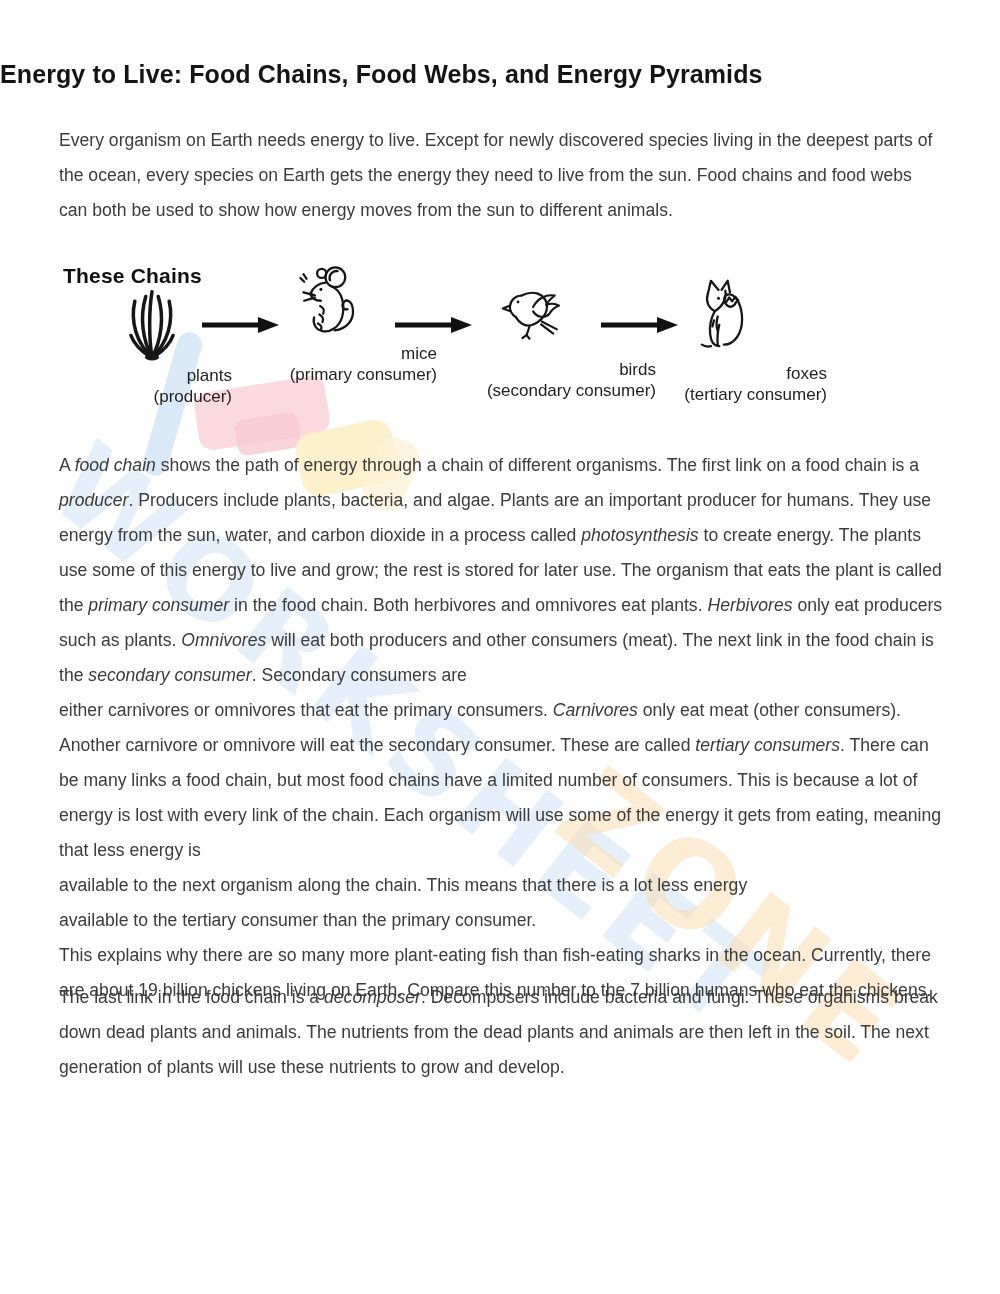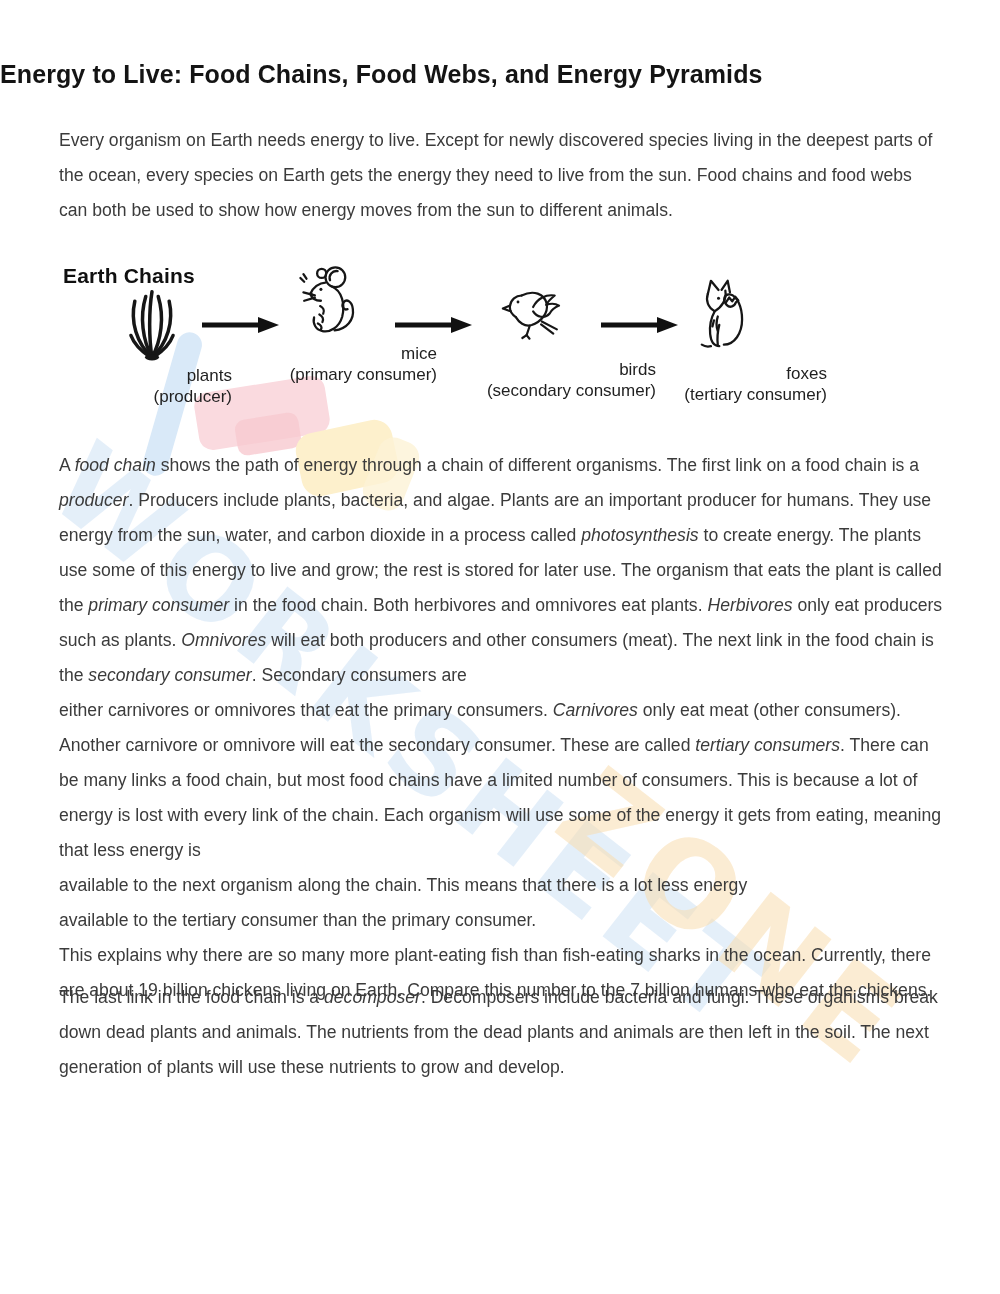--- a/index.html
+++ b/index.html
@@ -66,21 +66,21 @@
   <div class="blob blob-pink"></div>
   <div class="blob blob-pink2"></div>
   <div class="blob blob-yellow"></div>
   <div class="blob blob-yellow2"></div>
 
   <div class="page-title">Energy to Live: Food Chains, Food Webs, and Energy Pyramids</div>
 
   <div class="bodytext intro"><span>Every organism on Earth needs energy to live. Except for newly discovered species living in the deepest parts of the ocean, every species on Earth gets the energy they need to live from the sun. Food chains and food webs can both be used to show how energy moves from the sun to different animals.</span></div>
 
   <div class="diagram">
-    <div class="diagram-heading">Earth Chains</div>
+    <div class="diagram-heading">These Chains</div>
 
     <div class="chain-item ci-plants">
       <svg class="icon doodle" viewBox="0 0 100 100" width="80" height="78">
         <g fill="none" stroke="#161616" stroke-width="4.5" stroke-linecap="round">
           <path d="M50,94 C46,70 46,34 50,10"></path>
           <path d="M50,94 C38,72 34,42 42,16"></path>
           <path d="M50,94 C62,72 66,42 58,16"></path>
           <path d="M50,94 C30,76 22,48 28,22"></path>
           <path d="M50,94 C70,76 78,48 72,22"></path>
           <path d="M48,94 C36,86 27,77 23,66"></path>

